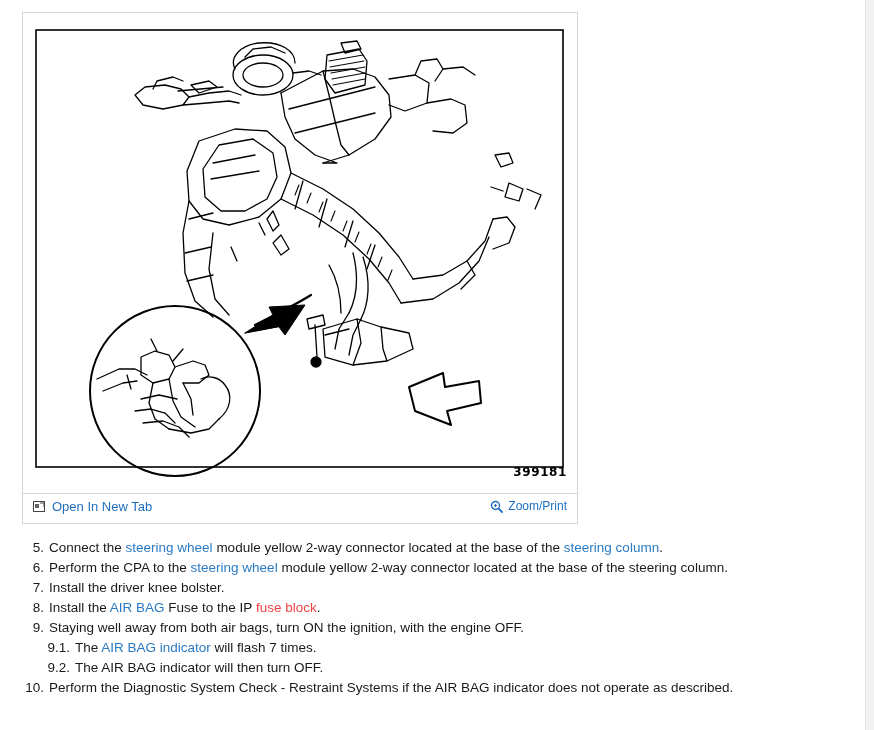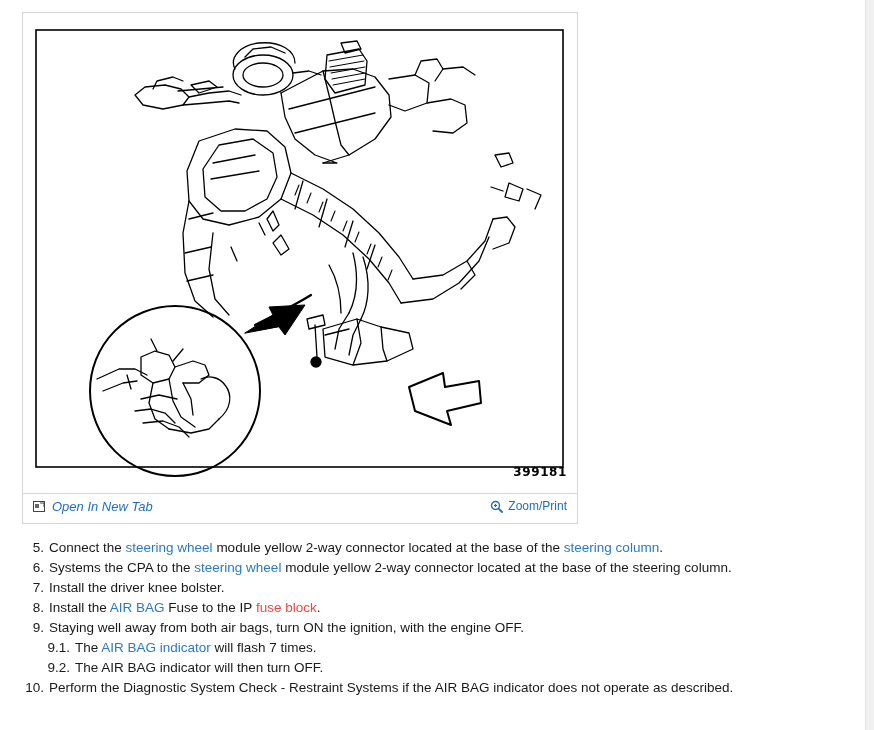--- a/index.html
+++ b/index.html
@@ -64,21 +64,20 @@
   .open-tab {
     position: absolute;
     left: 10px;
     top: 5px;
     display: flex;
     align-items: center;
     gap: 6px;
     color: #1f6fbf;
     font-size: 13px;
     cursor: pointer;
-    font-style: italic;
   }
   .open-tab .label { text-decoration: none; }
   .zoom-print {
     position: absolute;
     right: 10px;
     top: 5px;
     display: flex;
     align-items: center;
     gap: 5px;
     color: #1f6fbf;
@@ -299,21 +298,21 @@
     </div>
   </div>
 
   <div class="steps">
       <div class="step lvl1">
         <span class="num">5.</span>
         <span class="txt"><span>Connect the </span><a class="lnk" style="color: rgb(42, 122, 196);">steering wheel</a><span> module yellow 2-way connector located at the base of the </span><a class="lnk" style="color: rgb(42, 122, 196);">steering column</a><span>.</span></span>
       </div>
       <div class="step lvl1">
         <span class="num">6.</span>
-        <span class="txt"><span>Systems the CPA to the </span><a class="lnk" style="color: rgb(42, 122, 196);">steering wheel</a><span> module yellow 2-way connector located at the base of the steering column.</span></span>
+        <span class="txt"><span>Perform the CPA to the </span><a class="lnk" style="color: rgb(42, 122, 196);">steering wheel</a><span> module yellow 2-way connector located at the base of the steering column.</span></span>
       </div>
       <div class="step lvl1">
         <span class="num">7.</span>
         <span class="txt"><span>Install the driver knee bolster.</span></span>
       </div>
       <div class="step lvl1">
         <span class="num">8.</span>
         <span class="txt"><span>Install the </span><a class="lnk" style="color: rgb(42, 122, 196);">AIR BAG</a><span> Fuse to the IP </span><a class="lnk" style="color: #ef4444;">fuse block</a><span>.</span></span>
       </div>
       <div class="step lvl1">

